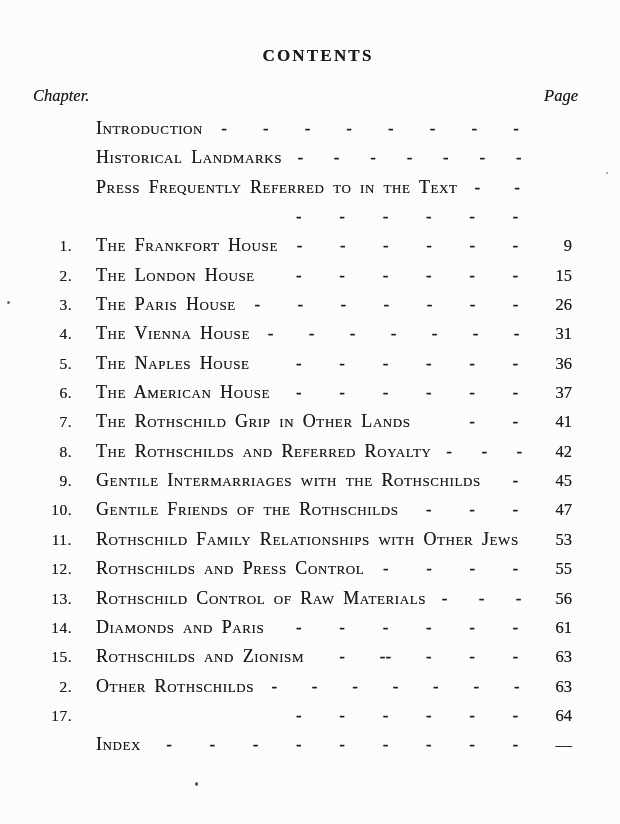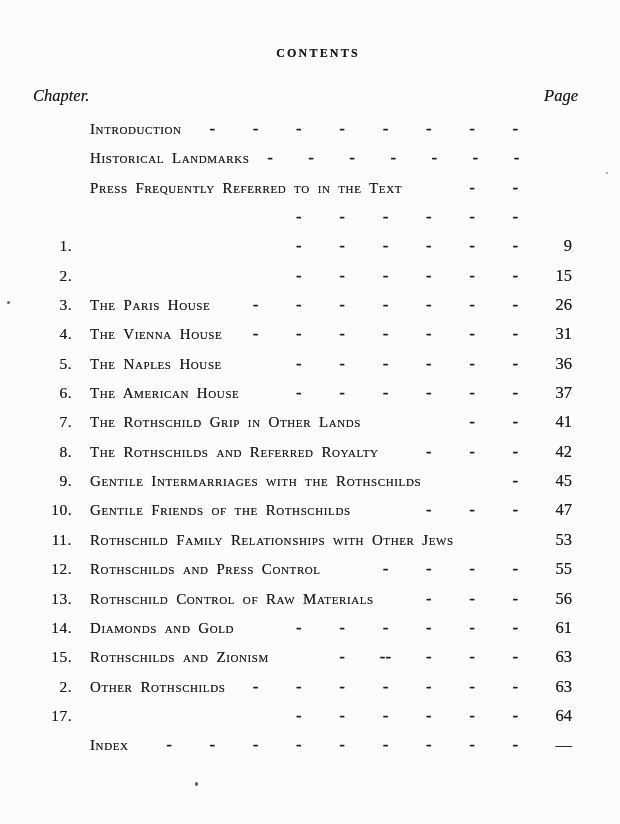--- a/index.html
+++ b/index.html
@@ -15,21 +15,21 @@
     font-family: "Liberation Serif", serif;
     color: #1b1b1b;
     text-shadow: 0 0 0.4px rgba(20,20,20,0.65);
   }
   .page-title {
     position: absolute;
     top: 46px;
     left: 16px;
     right: 0;
     text-align: center;
-    font-size: 12px;
+    font-size: 17px;
     font-weight: 700;
     letter-spacing: 2.2px;
   }
   .toc-header {
     position: absolute;
     top: 86px;
     left: 33px;
     right: 42px;
     display: flex;
     justify-content: space-between;
@@ -50,23 +50,23 @@
     line-height: 29.35px;
     white-space: nowrap;
   }
   .col-num {
     flex: 0 0 39px;
     text-align: right;
     font-size: 15.5px;
     letter-spacing: 0.5px;
   }
   .col-title {
-    margin-left: 18px;
+    margin-left: 24px;
     font-variant: small-caps;
-    font-size: 15px;
+    font-size: 18px;
     letter-spacing: 0.6px;
     word-spacing: 3.5px;
   }
   .col-dashes {
     flex: 1 1 auto;
     display: flex;
     justify-content: flex-end;
     align-items: baseline;
     overflow: hidden;
   }
@@ -151,33 +151,35 @@
         <span class="dash">-</span>
         <span class="dash">-</span>
         <span class="dash">-</span>
         <span class="dash">-</span>
       </span>
     <span class="col-page"></span>
   </div>
 
   <div class="toc-row">
     <span class="col-num">1.</span>
+    <span class="col-title">The Frankfort House</span>
     <span class="col-dashes">
         <span class="dash">-</span>
         <span class="dash">-</span>
         <span class="dash">-</span>
         <span class="dash">-</span>
         <span class="dash">-</span>
         <span class="dash">-</span>
       </span>
     <span class="col-page">9</span>
   </div>
 
   <div class="toc-row">
     <span class="col-num">2.</span>
+    <span class="col-title">The London House</span>
     <span class="col-dashes">
         <span class="dash">-</span>
         <span class="dash">-</span>
         <span class="dash">-</span>
         <span class="dash">-</span>
         <span class="dash">-</span>
         <span class="dash">-</span>
       </span>
     <span class="col-page">15</span>
   </div>
@@ -306,21 +308,21 @@
     <span class="col-dashes">
         <span class="dash">-</span>
         <span class="dash">-</span>
         <span class="dash">-</span>
       </span>
     <span class="col-page">56</span>
   </div>
 
   <div class="toc-row">
     <span class="col-num">14.</span>
-    <span class="col-title">Diamonds and Gold</span>
+    <span class="col-title">Diamonds and Paris</span>
     <span class="col-dashes">
         <span class="dash">-</span>
         <span class="dash">-</span>
         <span class="dash">-</span>
         <span class="dash">-</span>
         <span class="dash">-</span>
         <span class="dash">-</span>
       </span>
     <span class="col-page">61</span>
   </div>

